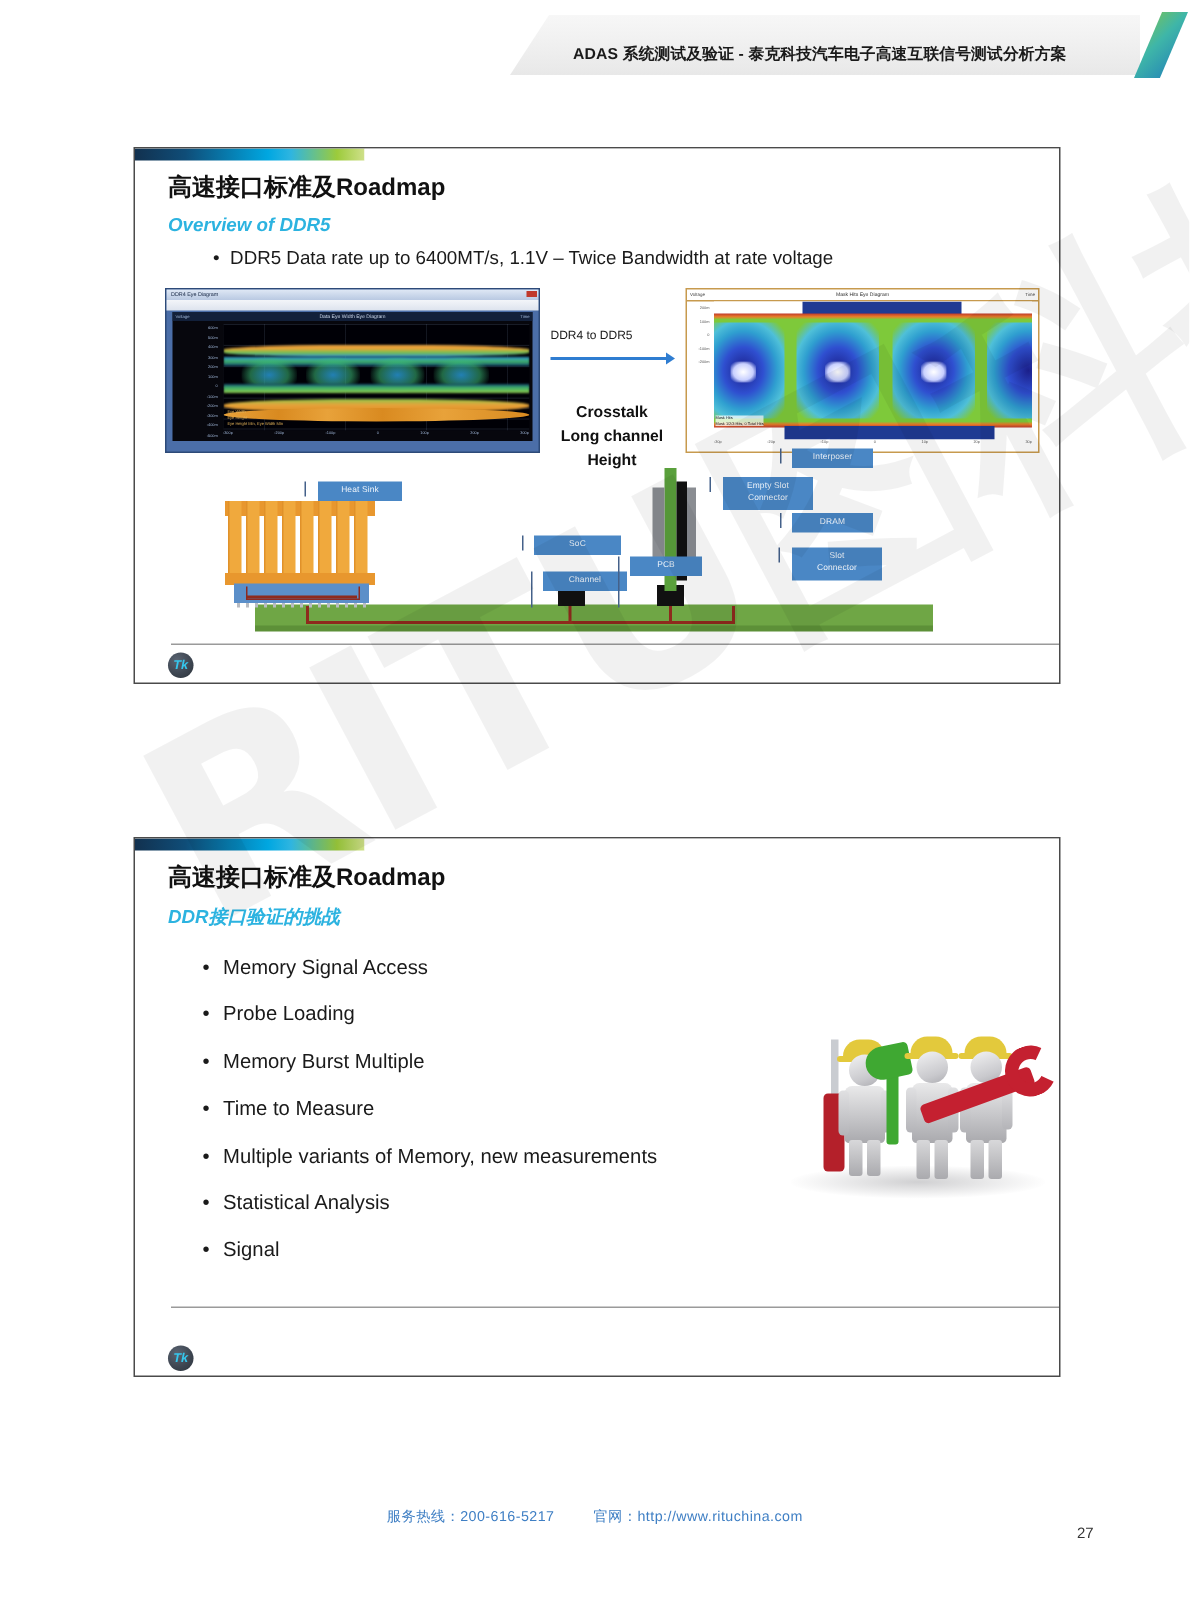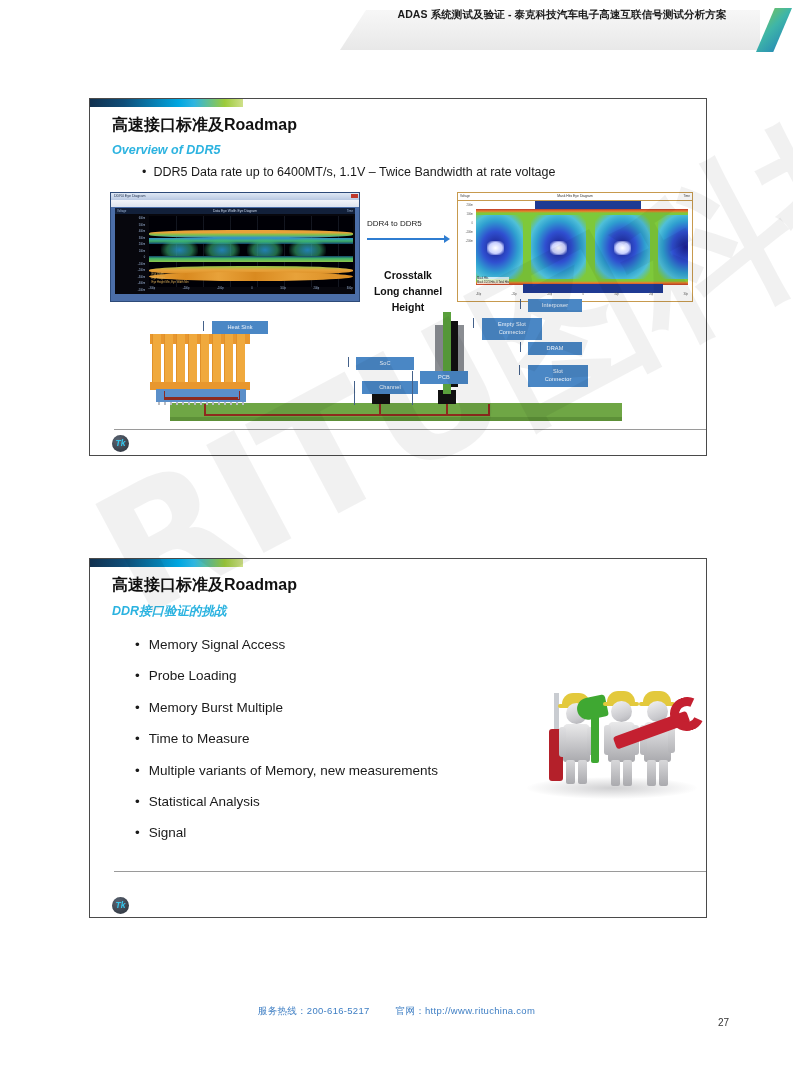--- a/index.html
+++ b/index.html
@@ -21,23 +21,23 @@
   }
   .header-band {
     position: absolute;
     left: 340px; top: 10px;
     width: 420px; height: 40px;
     background: linear-gradient(180deg, #f7f7f7 0%, #efefef 55%, #e8e8e8 100%);
     clip-path: polygon(26px 0, 100% 0, 100% 100%, 0 100%);
   }
   .header-title {
     position: absolute;
-    left: 382px; top: 8px;
+    left: 382px; top: 29px;
     width: 360px;
-    text-align: center;
+    text-align: left;
     font-size: 10.5px;
     font-weight: bold;
     color: #1a1a1a;
     letter-spacing: 0.1px;
     white-space: nowrap;
   }
   .header-accent {
     position: absolute;
     left: 756px; top: 8px;
     width: 36px; height: 44px;

